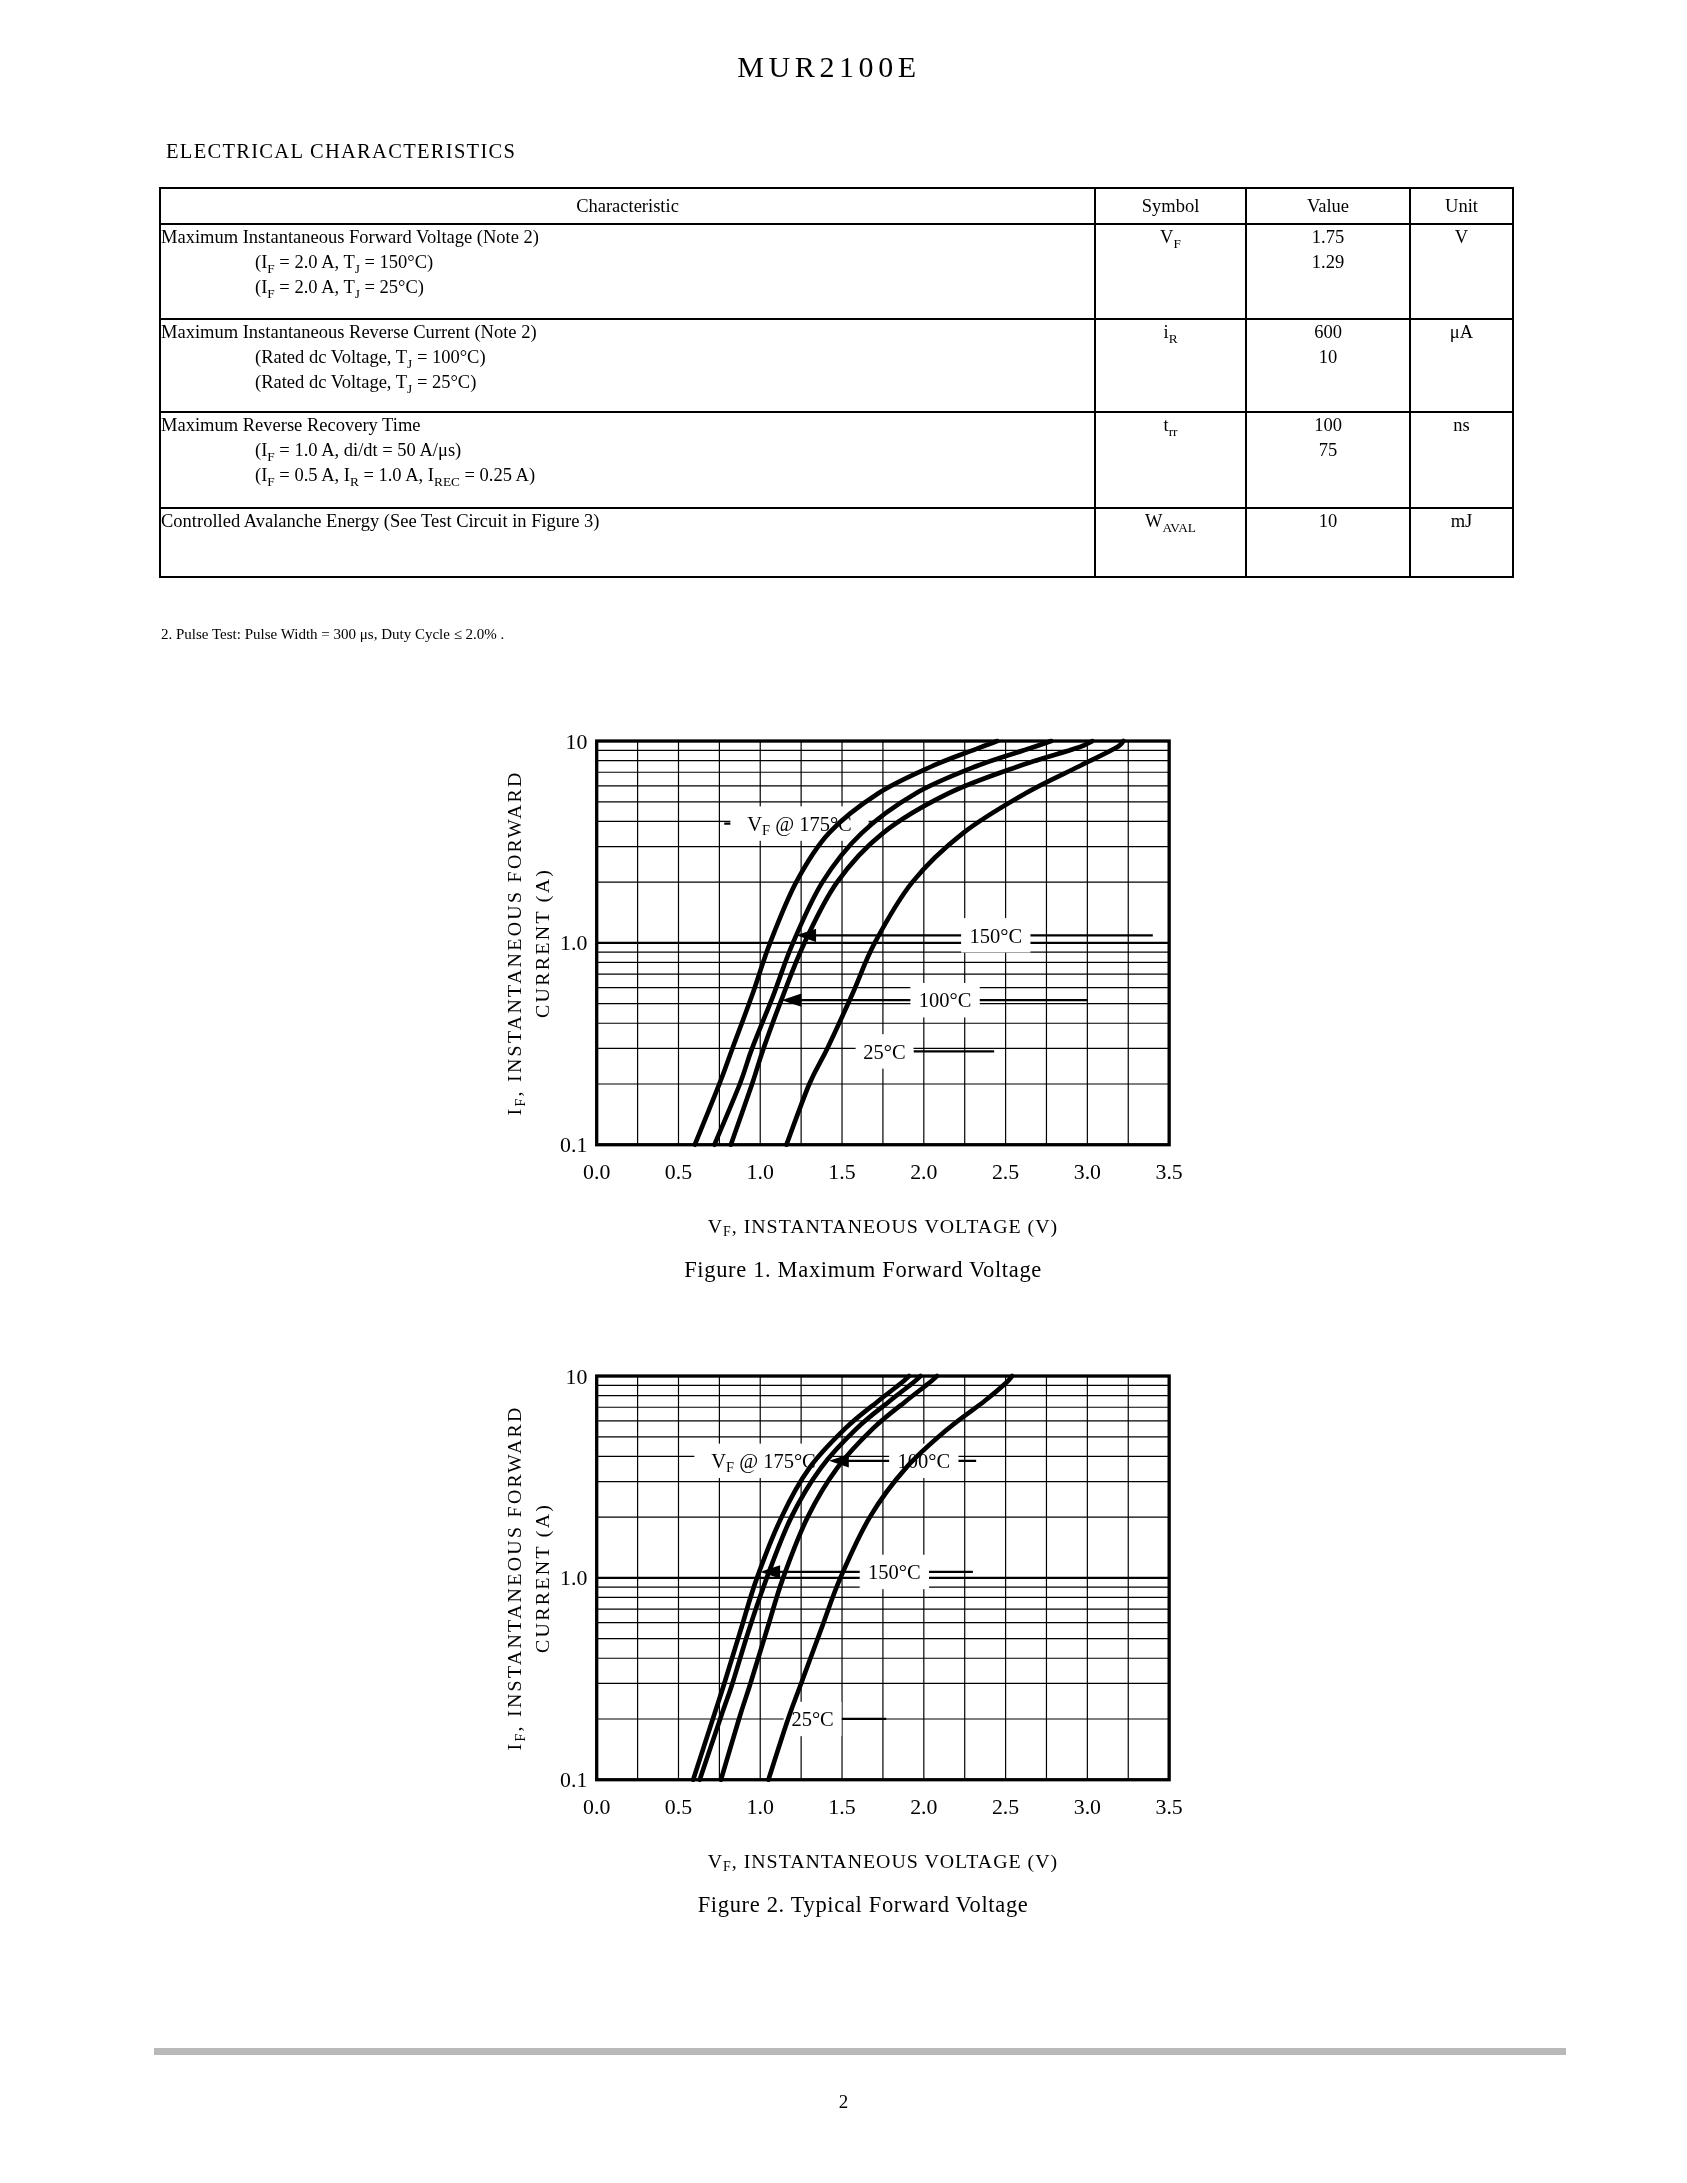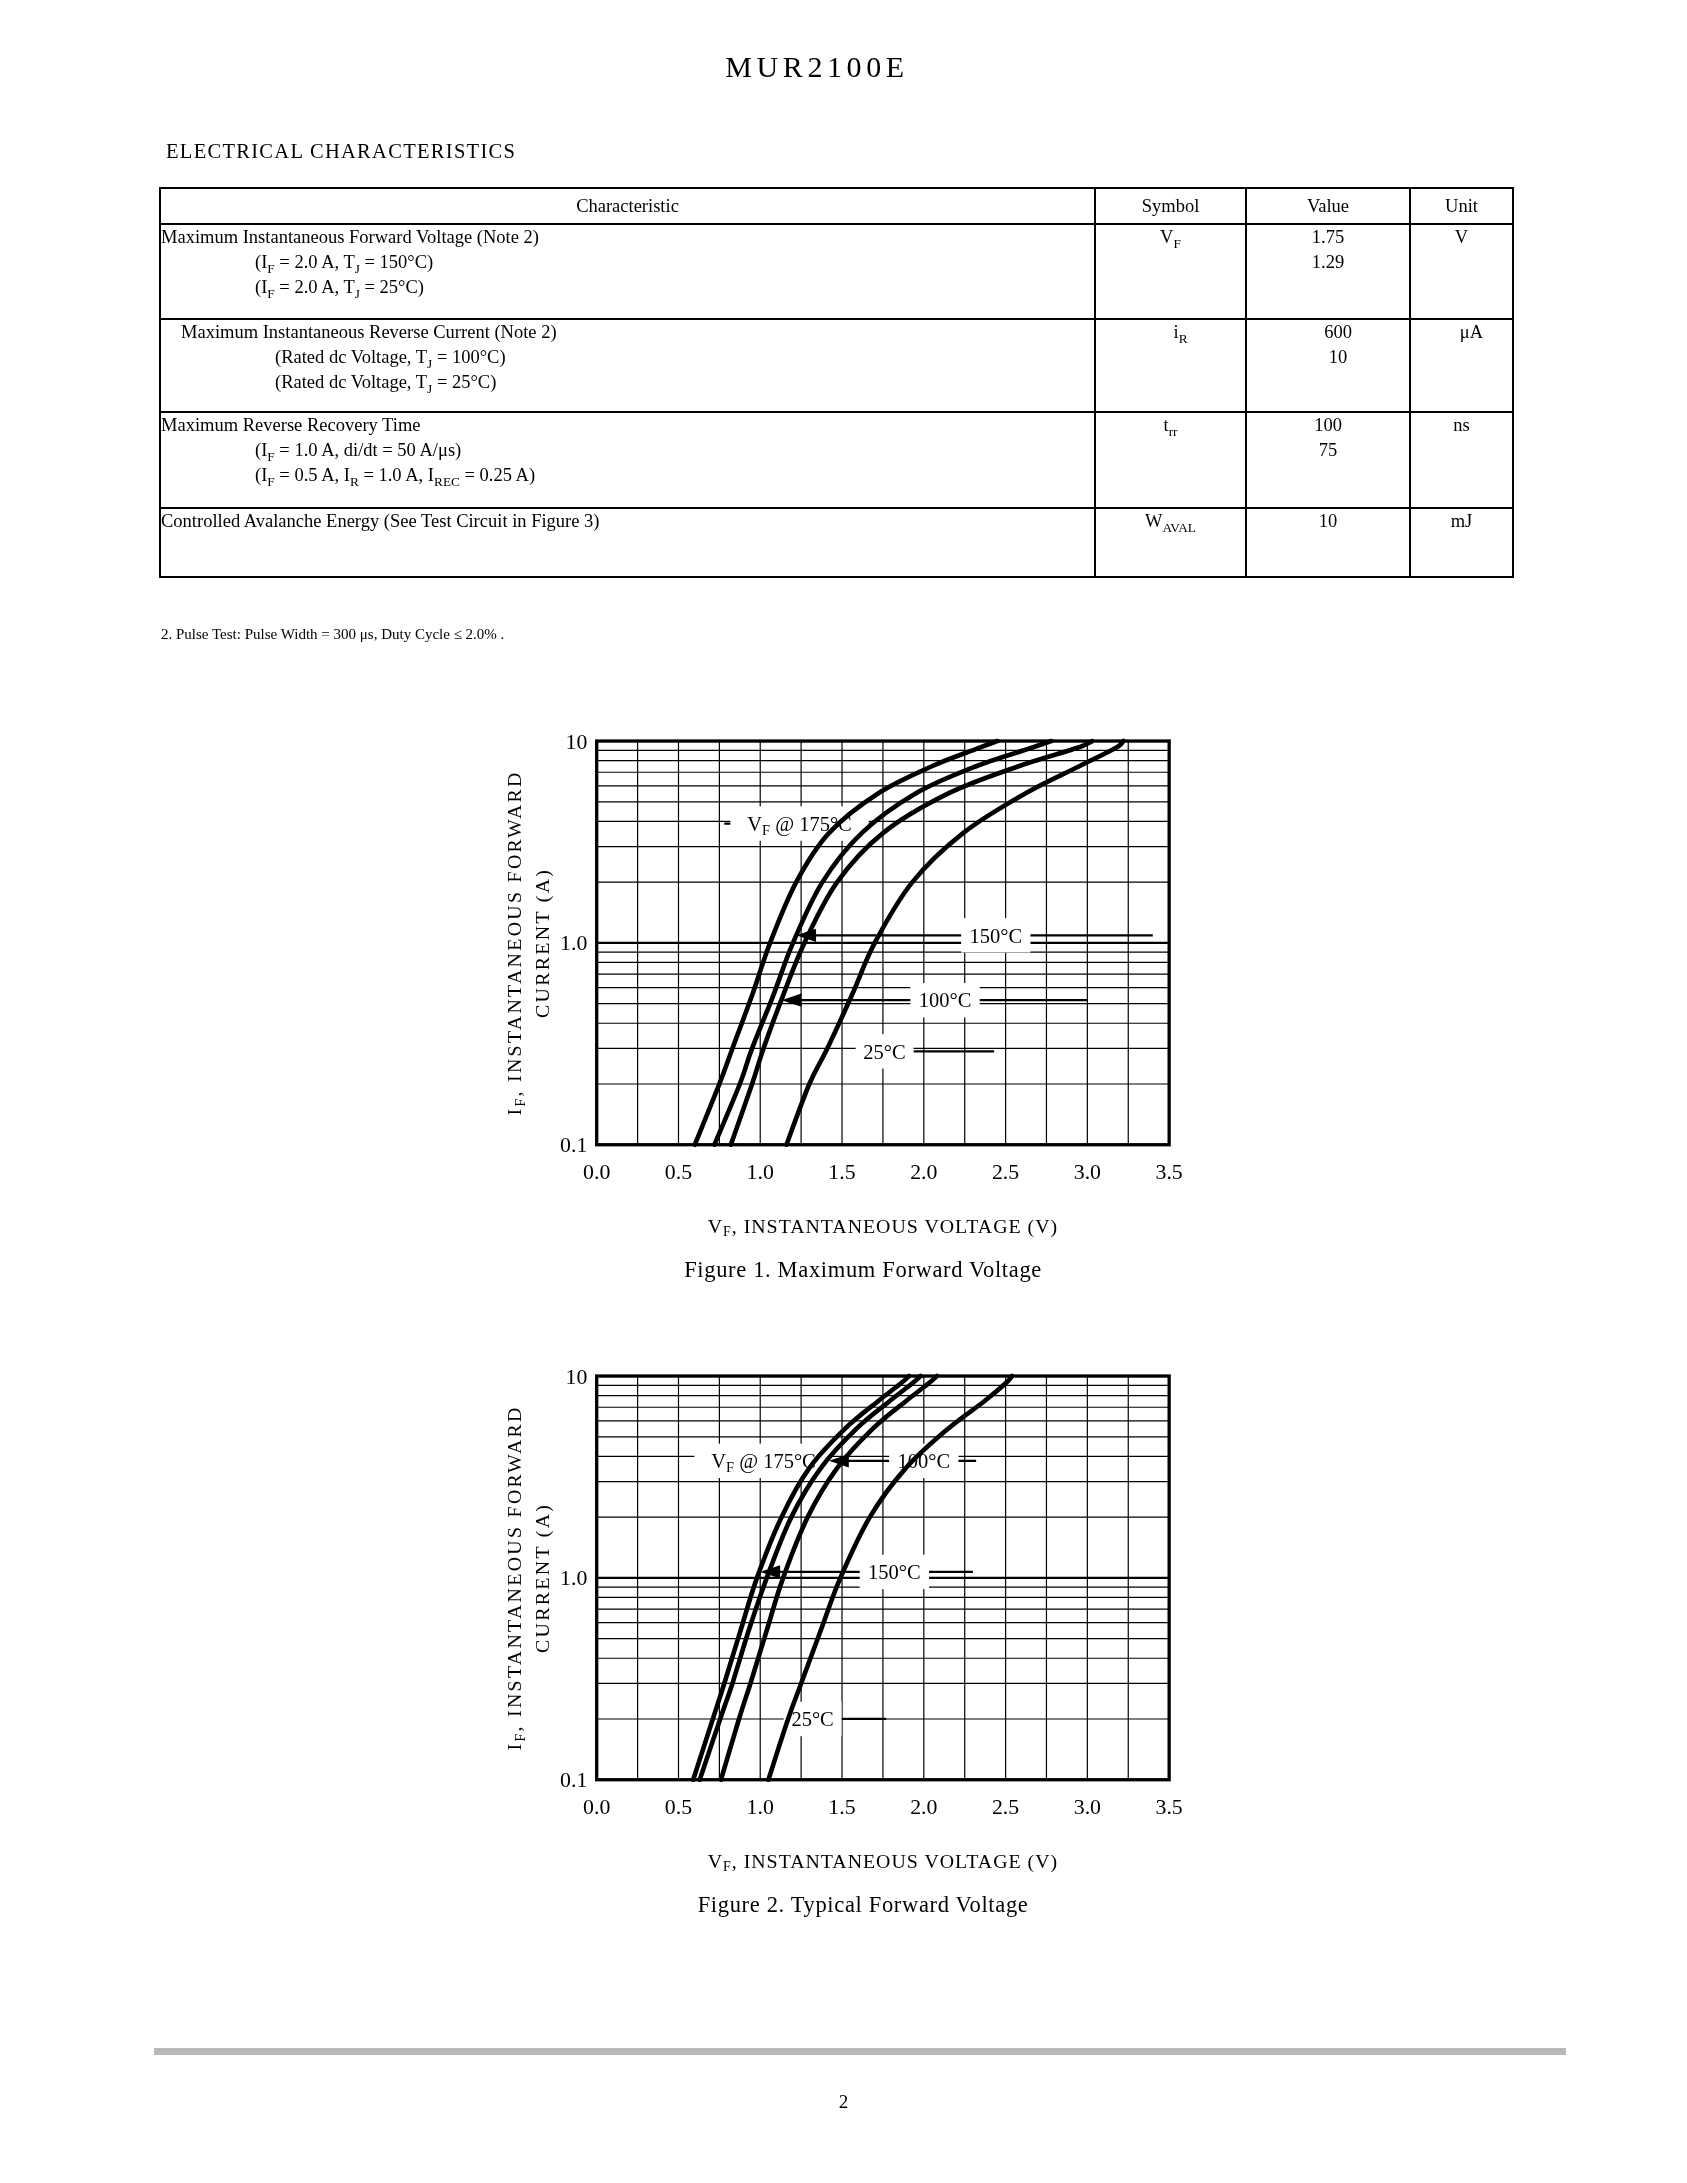--- a/index.html
+++ b/index.html
@@ -1,30 +1,30 @@
 <!DOCTYPE html>
 <html style="font-size:10.6px"><head>
 <meta charset="utf-8">
 <style>
   html,body{margin:0;padding:0;background:#888;}
   #page{position:relative;width:1687px;height:2183px;background:#ffffff;
         font-family:"Liberation Serif","DejaVu Serif",serif;color:#000;overflow:hidden;}
-  .center-line{position:absolute;left:0;width:1634px;text-align:center;}
+  .center-line{position:absolute;left:12px;width:1634px;text-align:center;}
   #doc-title{top:50px;font-size:30px;letter-spacing:4.6px;}
   #section-title{position:absolute;left:166px;top:140px;font-size:20.5px;letter-spacing:1.3px;}
   
   #char-table{position:absolute;left:159px;top:187px;border-collapse:collapse;table-layout:fixed;
               width:1354px;font-size:18.5px;}
   #char-table col.c1{width:935px;} #char-table col.c2{width:151px;}
   #char-table col.c3{width:164px;} #char-table col.c4{width:103px;}
   #char-table td,#char-table th{border:2px solid #000;padding:0;vertical-align:top;font-weight:normal;}
   #char-table{border:2.6px solid #000;}
   #char-table thead th{height:34px;text-align:center;vertical-align:middle;border-bottom:2.6px solid #000;border-radius:11px;}
   #char-table tbody tr:nth-child(1) td{height:93px;}
-  #char-table tbody tr:nth-child(2) td{height:91px;padding-left:20px;}
+  #char-table tbody tr:nth-child(2) td{height:91px;}
   #char-table tbody tr:nth-child(3) td{height:94px;}
   #char-table tbody tr:nth-child(4) td{height:67px;}
   #char-table tbody tr:nth-child(5) td{height:40px;}
   td.char-cell{padding:4px 6.6px 0 10.6px;line-height:25px;}
   td.char-cell .cond{padding-left:94px;}
   td.sym-cell,td.val-cell,td.unit-cell{text-align:center;padding-top:4px;line-height:25px;}
   td.val-cell.offset-1{padding-top:29px;}
   sub{font-size:72%;line-height:0;}
   #table-note{position:absolute;left:161px;top:626px;font-size:15px;}
   

